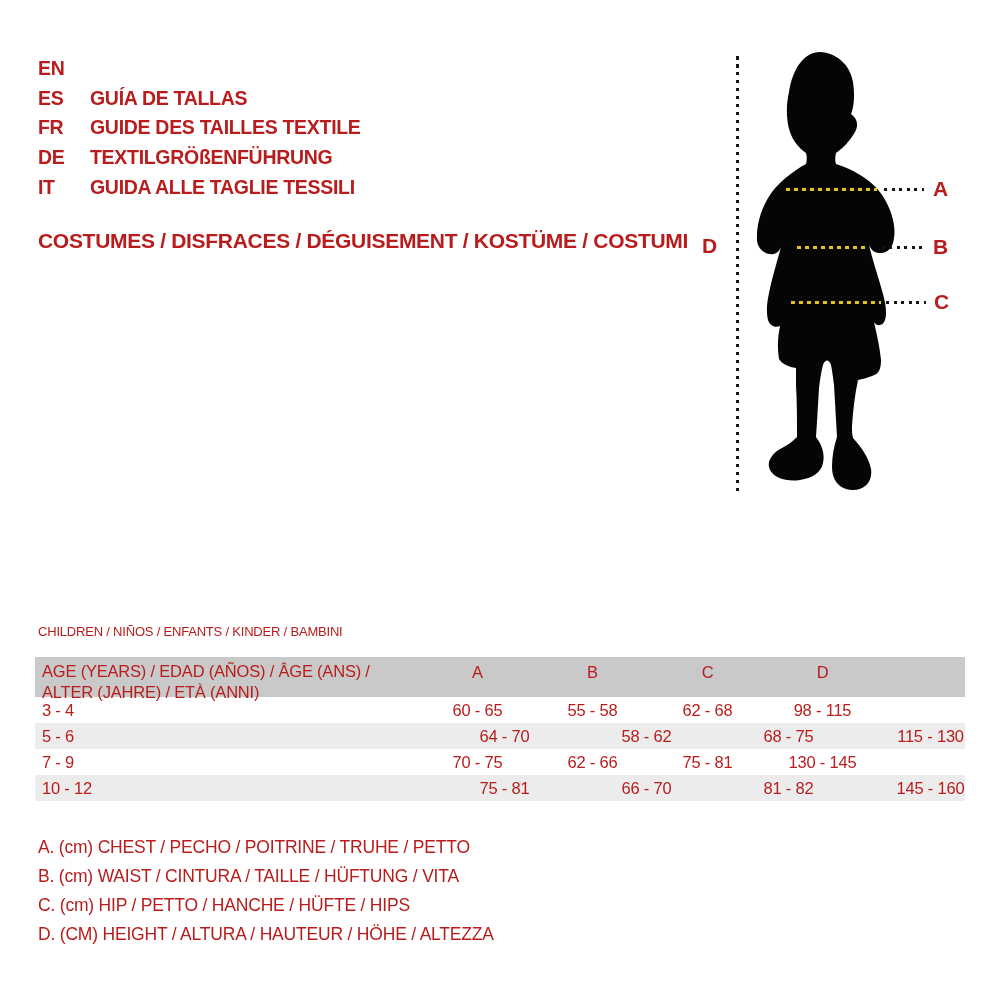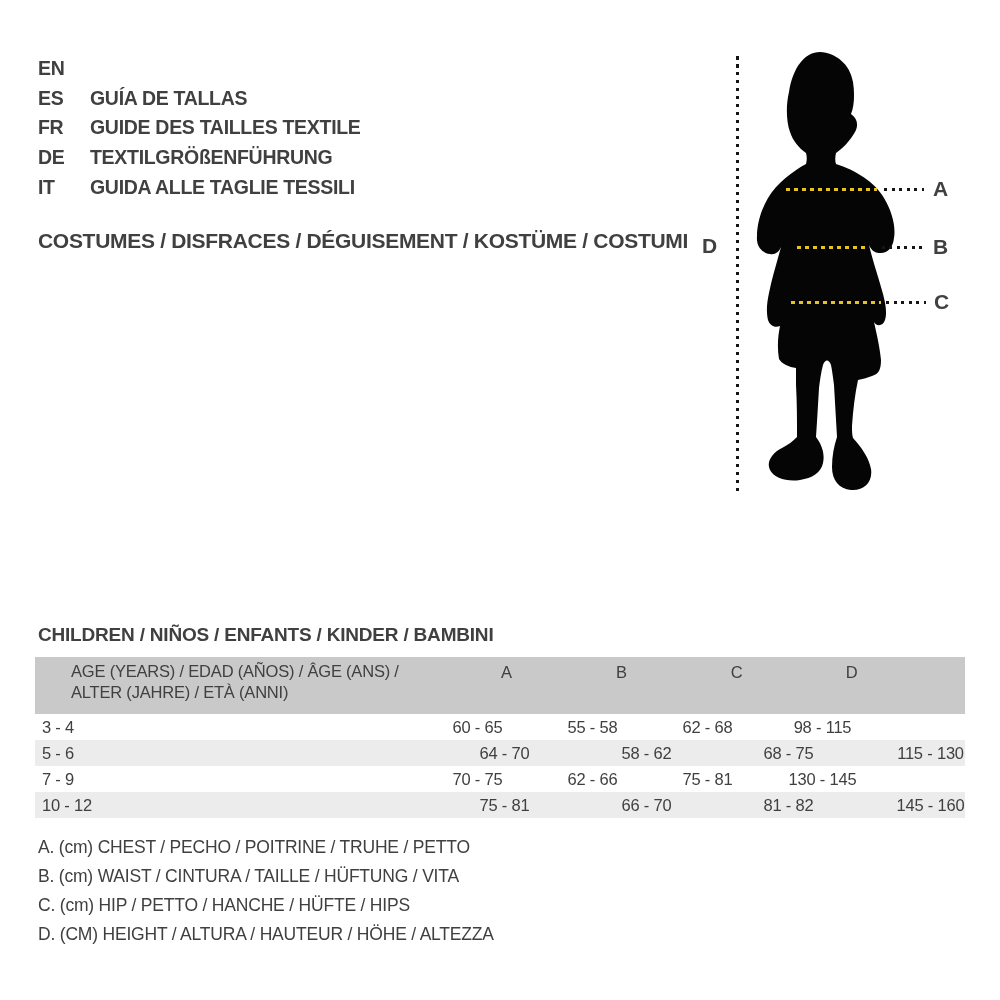--- a/index.html
+++ b/index.html
@@ -1,18 +1,18 @@
 <!DOCTYPE html>
 <html><head>
 <meta charset="utf-8">
 <style>
   html,body{margin:0;padding:0;background:#ffffff;}
   .canvas{
     position:relative;width:1000px;height:1000px;background:#ffffff;overflow:hidden;
-    font-family:"Liberation Sans","DejaVu Sans",sans-serif;color:#404040;
+    font-family:"Liberation Sans","DejaVu Sans",sans-serif;color:#b91c1c;
     -webkit-font-smoothing:antialiased;
   }
   
   .lang-list{position:absolute;left:38px;top:54px;}
   .lang-row{display:flex;height:29.6px;align-items:center;
     font-size:19.5px;font-weight:600;letter-spacing:-0.3px;}
   .lang-code{width:52px;flex:0 0 52px;}
   
   .category-title{position:absolute;left:38px;top:229px;
     font-size:21px;font-weight:800;letter-spacing:-0.3px;}
@@ -31,26 +31,26 @@
     background:repeating-linear-gradient(90deg,#151515 0 3px,transparent 3px 7.5px);}
   .leader-a{left:884px;top:188px;width:40px;}
   .leader-b{left:882px;top:246px;width:44px;}
   .leader-c{left:886px;top:301px;width:40px;}
   .measure-label{position:absolute;font-size:21px;font-weight:800;}
   .label-a{left:933px;top:177px;}
   .label-b{left:933px;top:235px;}
   .label-c{left:934px;top:290px;}
   
   .section-title{position:absolute;left:38px;top:624px;
-    font-size:19px;font-weight:700;letter-spacing:-0.2px;}
+    font-size:13px;font-weight:400;letter-spacing:-0.2px;}
   
   .size-table{position:absolute;left:35px;top:657px;width:930px;
     font-size:16.5px;letter-spacing:-0.2px;}
   .trow{display:grid;grid-template-columns:385px 115px 115px 115px 115px 85px;align-items:center;}
-  .thead{background:#c9c9c9;height:57px;align-items:start;padding-left:29px;}
+  .thead{background:#c9c9c9;height:40px;align-items:start;}
   .thead .age-head{padding:4px 0 0 7px;line-height:21px;font-weight:500;}
   .thead .colhead{text-align:center;padding-top:6px;font-weight:500;}
   .tbody-row{height:26px;font-weight:500;}
   .tbody-row .age-cell{padding-left:7px;}
   .tbody-row .val-cell{text-align:center;}
   .row-alt{background:#ececec;gap:27px;}
   
   .legend{position:absolute;left:38px;top:833px;}
   .legend-item{height:29px;display:flex;align-items:center;
     font-size:17.5px;font-weight:500;letter-spacing:-0.2px;}

